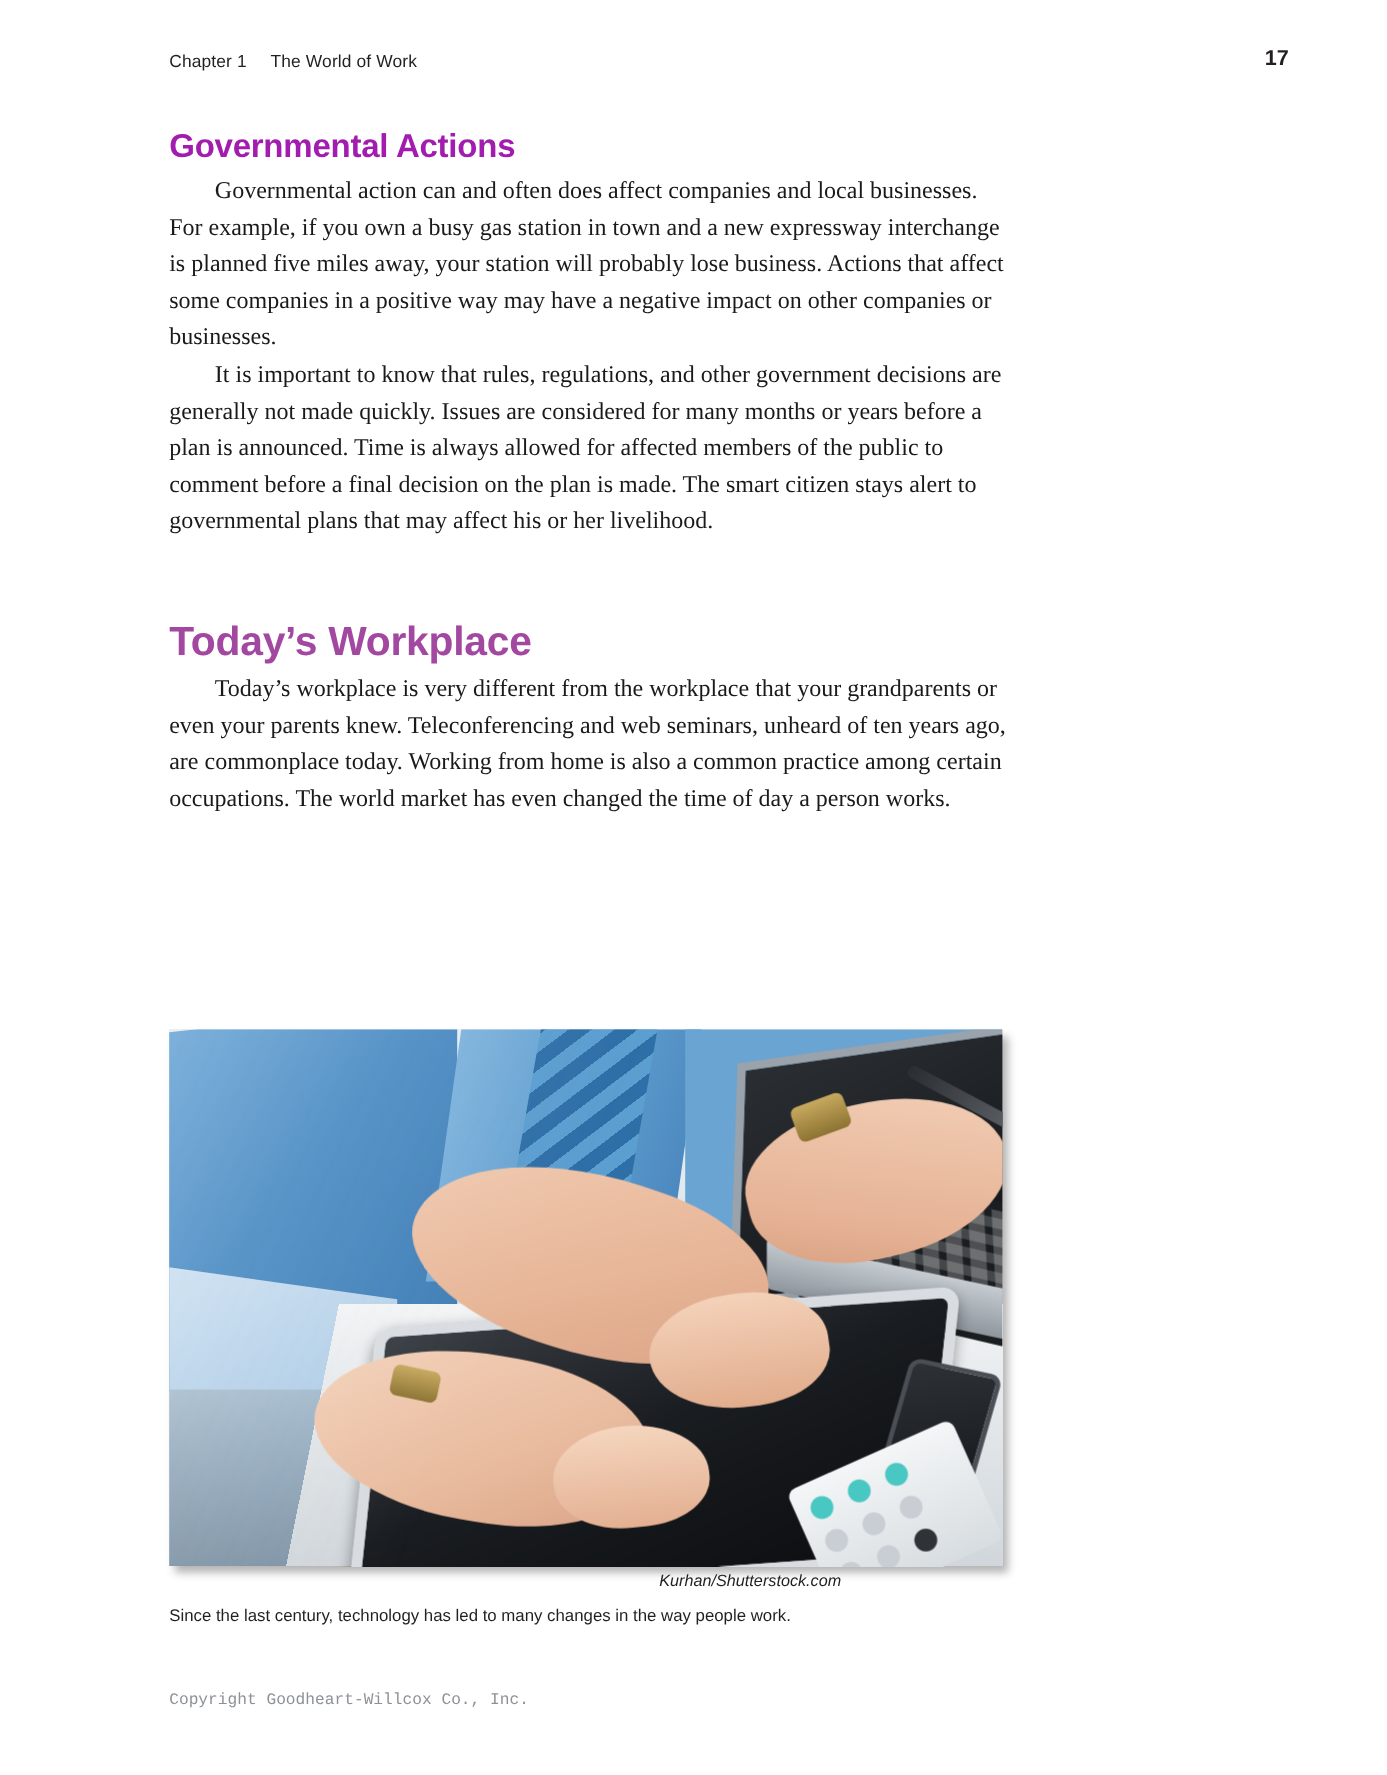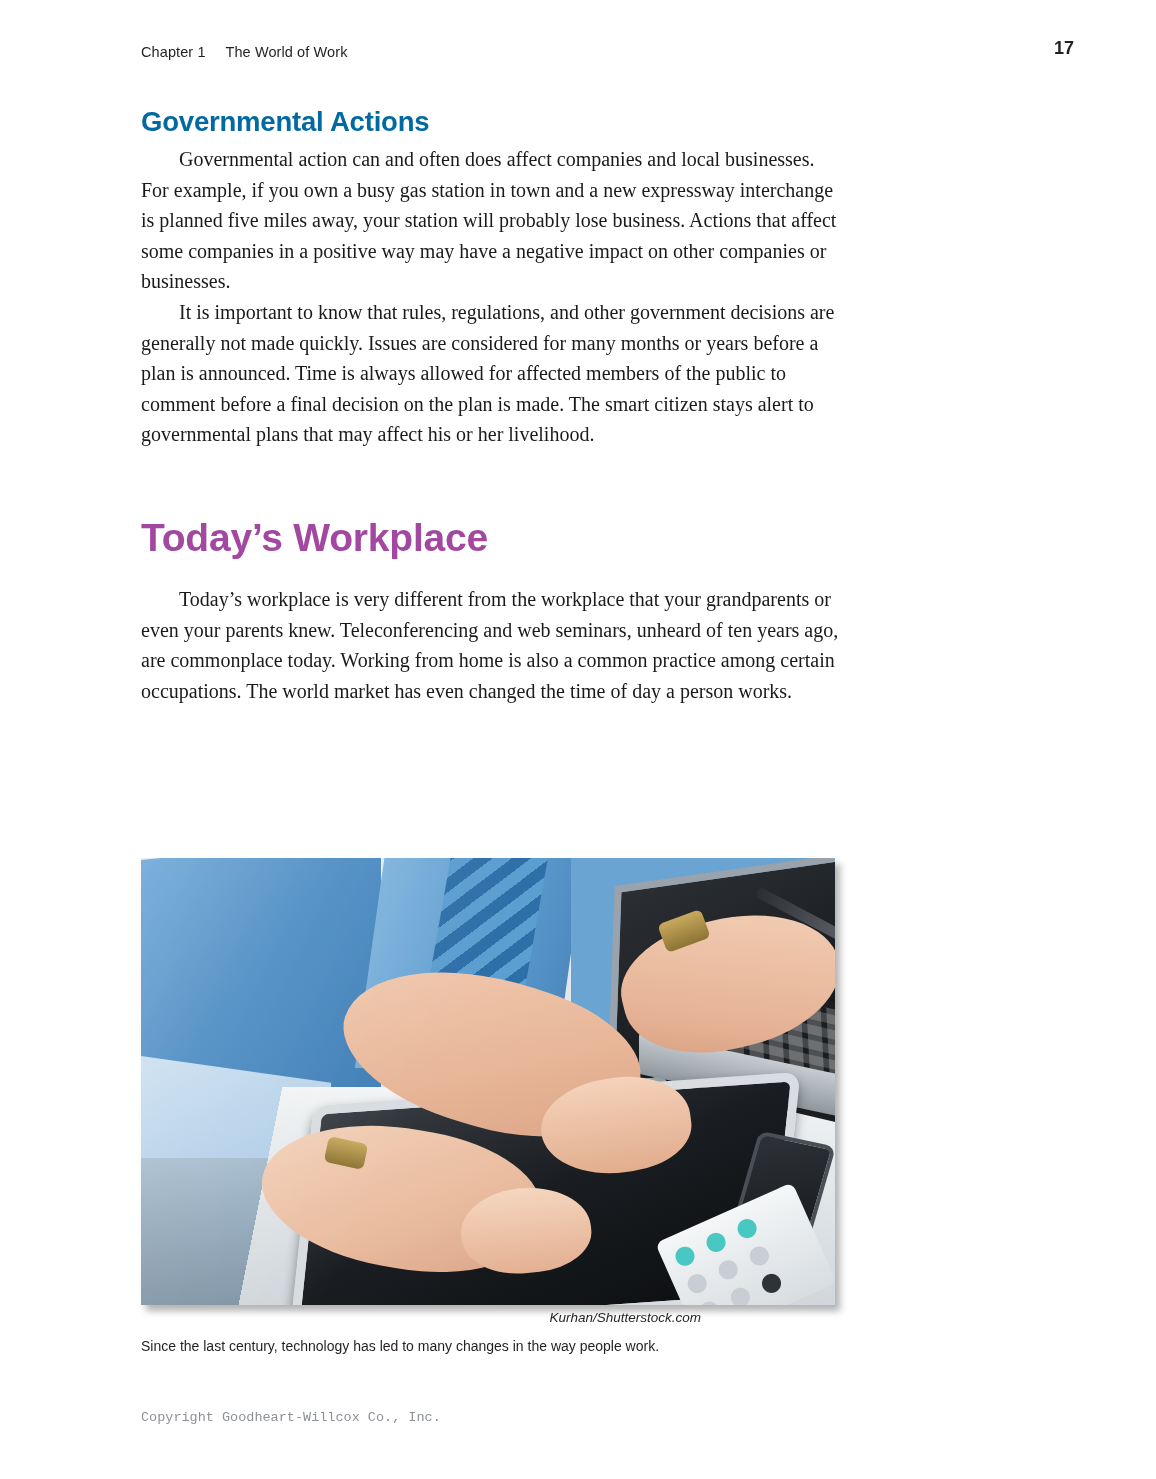--- a/index.html
+++ b/index.html
@@ -52,31 +52,31 @@
     position: absolute;
     left: 141px;
     top: 106px;
     width: 700px;
   }
 
   h2.head-orange {
     font-family: "Liberation Sans", sans-serif;
     font-weight: bold;
     font-size: 27.5px;
-    color: #0369a1;
+    color: #a21caf;
     margin: 0 0 6px 0;
     letter-spacing: -0.2px;
   }
 
   h2.head-purple {
     font-family: "Liberation Sans", sans-serif;
     font-weight: bold;
-    font-size: 39px;
+    font-size: 34px;
     color: #a348a0;
-    margin: 0 0 24px 0;
+    margin: 0 0 4px 0;
     letter-spacing: -0.2px;
   }
 
   p.body {
     font-family: "Liberation Serif", serif;
     font-size: 20px;
     line-height: 30.6px;
     margin: 0;
     text-indent: 38px;
     color: #1a1a1a;

